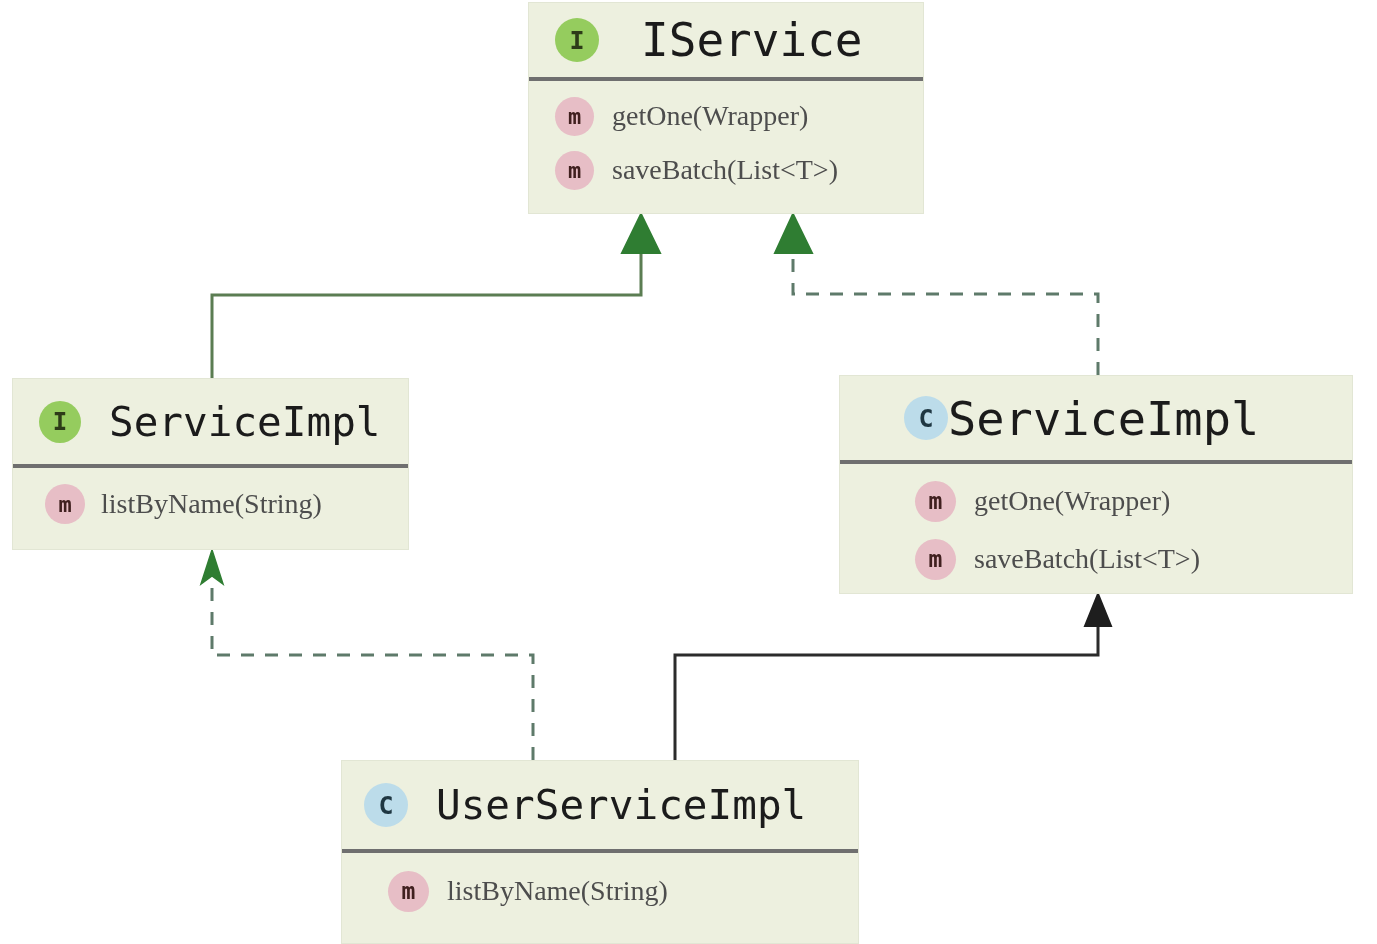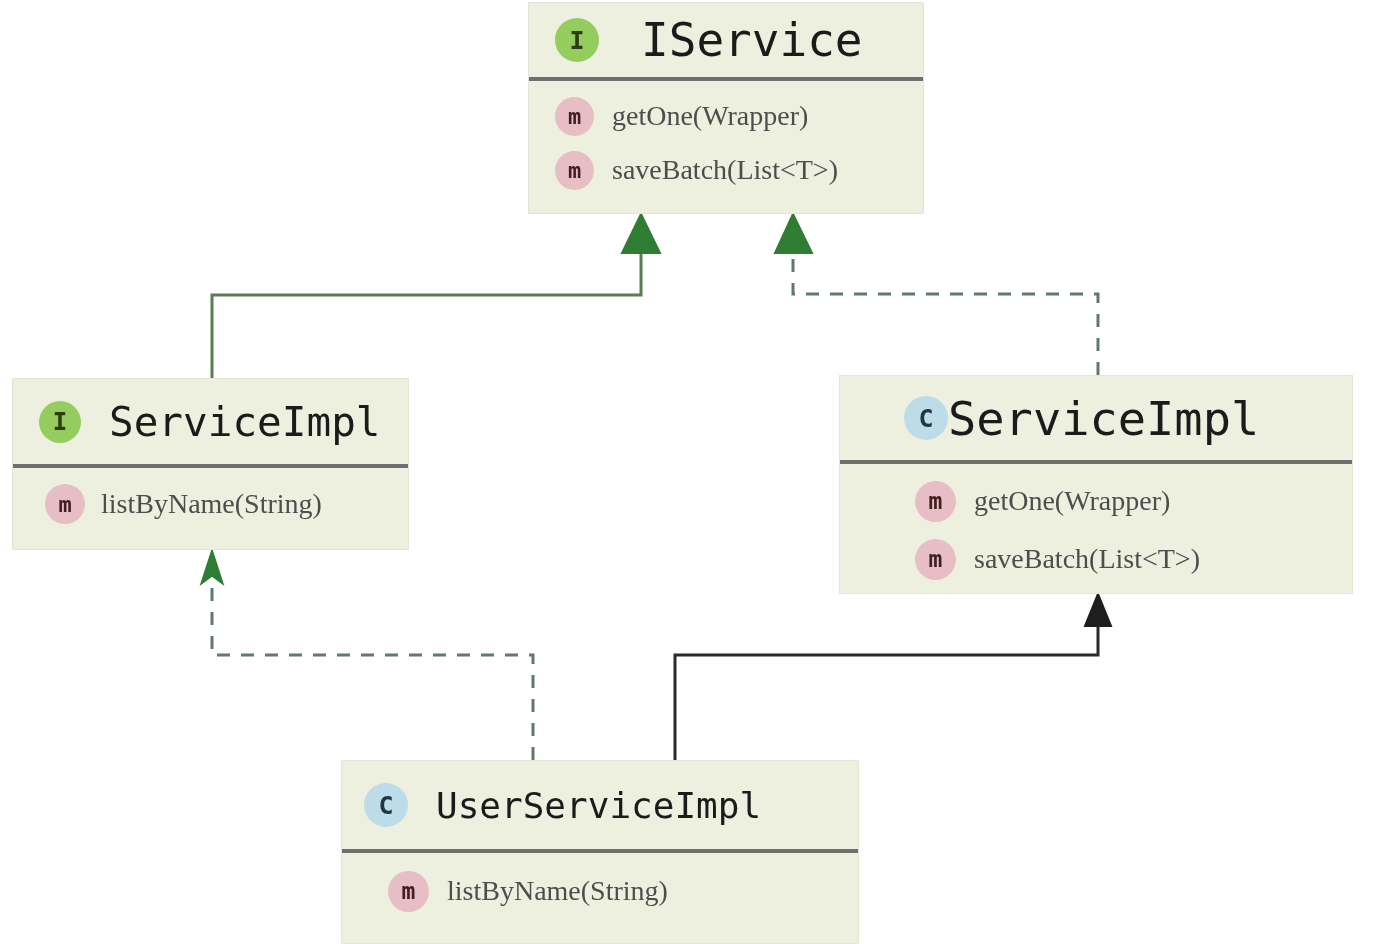--- a/index.html
+++ b/index.html
@@ -109,21 +109,21 @@
   #class-serviceimpl .class-title { font-size: 47px; }
   #class-serviceimpl .class-members { padding: 8px 0 10px 75px; }
   #class-serviceimpl .member-row { height: 58px; }
   #class-serviceimpl .member-row .badge { width: 41px; height: 41px; font-size: 23px; }
   #class-serviceimpl .member-label { font-size: 28px; margin-left: 18px; }
 
   
   #class-userserviceimpl { left: 341px; top: 760px; width: 518px; height: 184px; }
   #class-userserviceimpl .class-header { height: 88px; padding-left: 22px; }
   #class-userserviceimpl .badge { width: 44px; height: 44px; font-size: 25px; }
-  #class-userserviceimpl .class-title { font-size: 36px; margin-left: 28px; }
+  #class-userserviceimpl .class-title { font-size: 41px; margin-left: 28px; }
   #class-userserviceimpl .class-members { padding: 10px 0 10px 46px; }
   #class-userserviceimpl .member-row { height: 56px; }
   #class-userserviceimpl .member-row .badge { width: 41px; height: 41px; font-size: 23px; }
   #class-userserviceimpl .member-label { font-size: 28px; margin-left: 18px; }
 </style>
 </head>
 <body>
 
 <div id="diagram-canvas">
 

